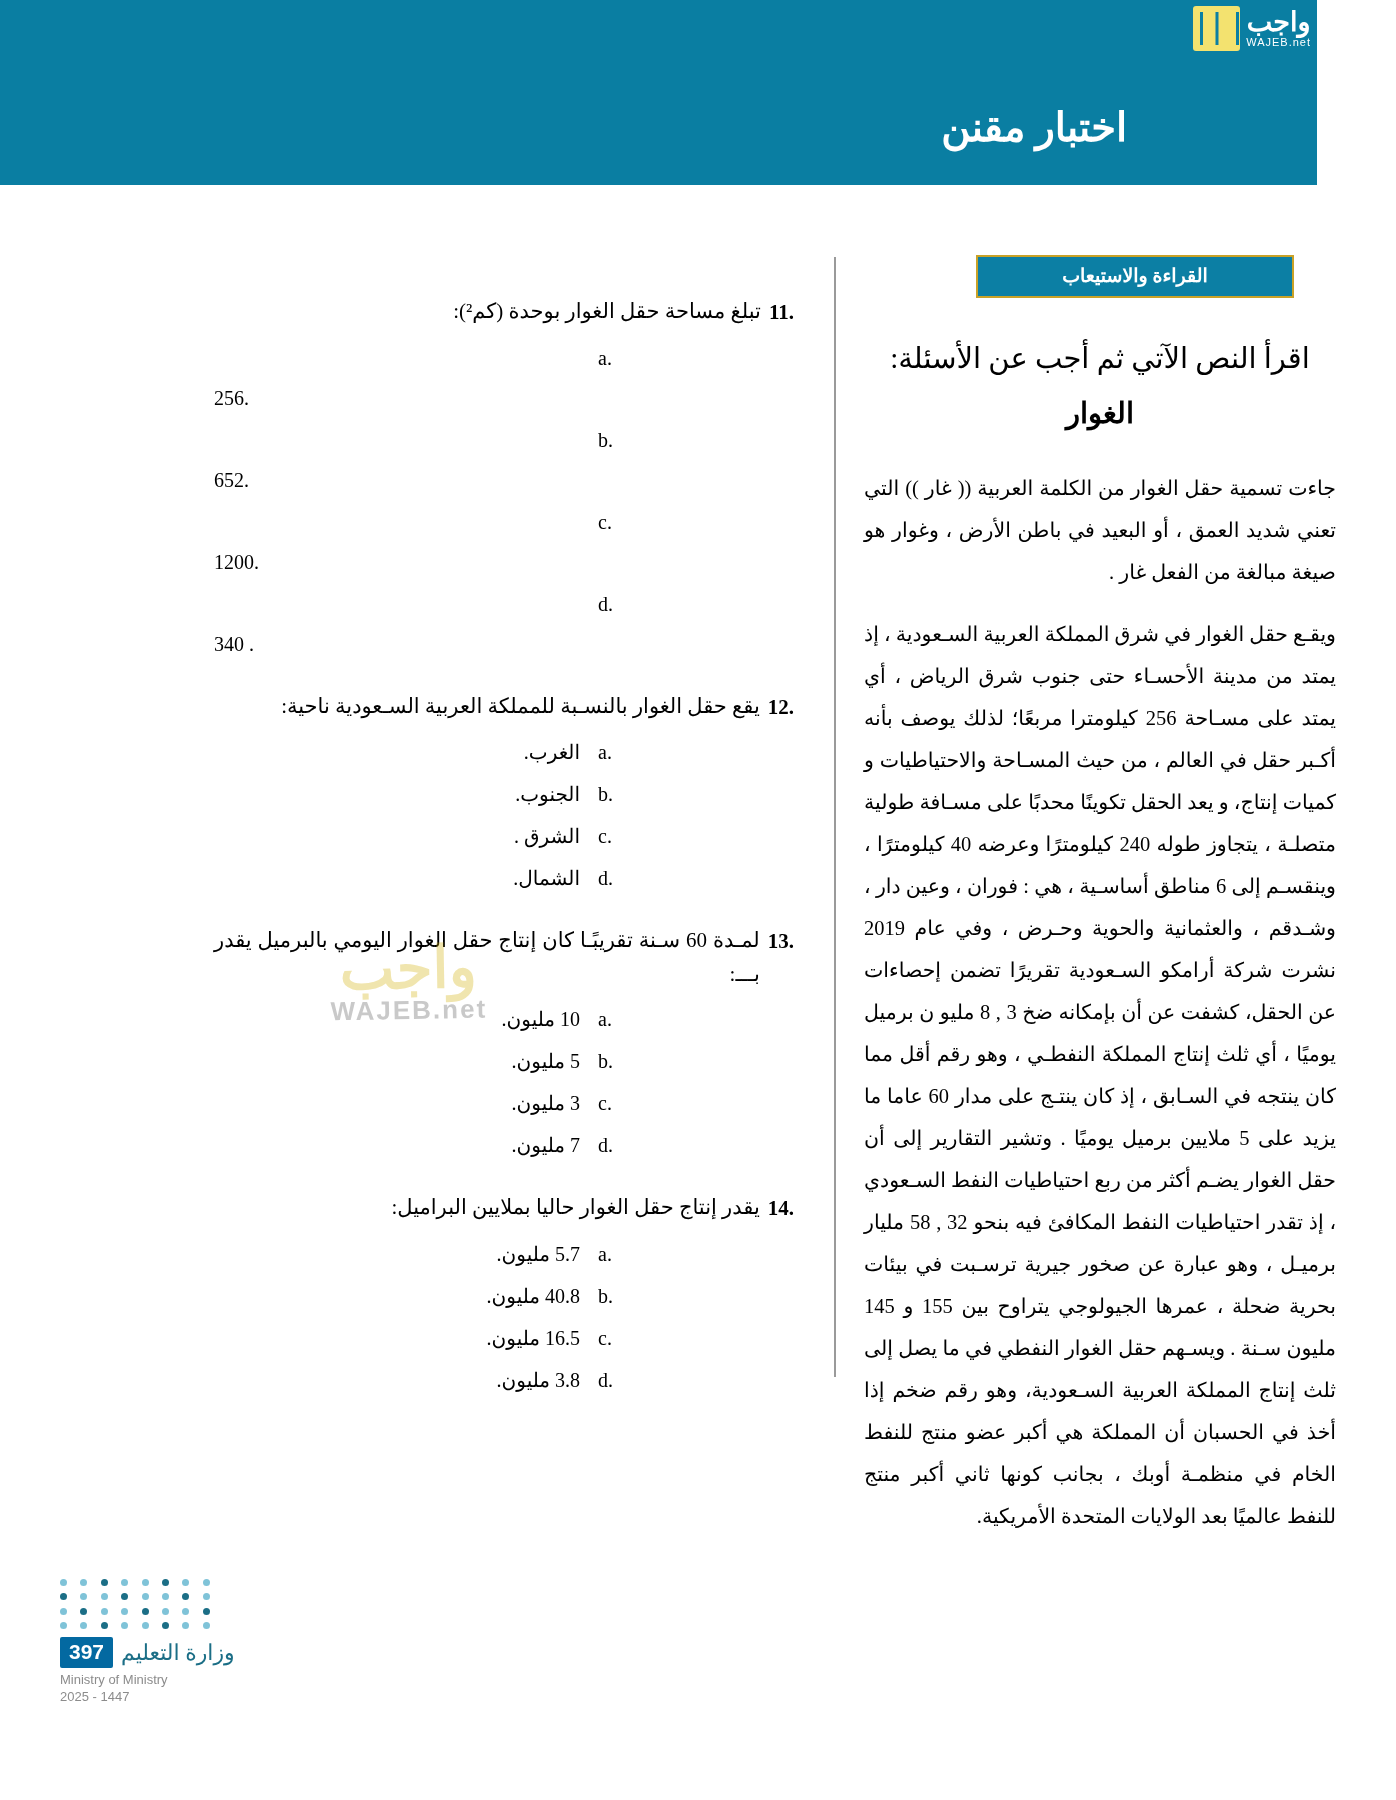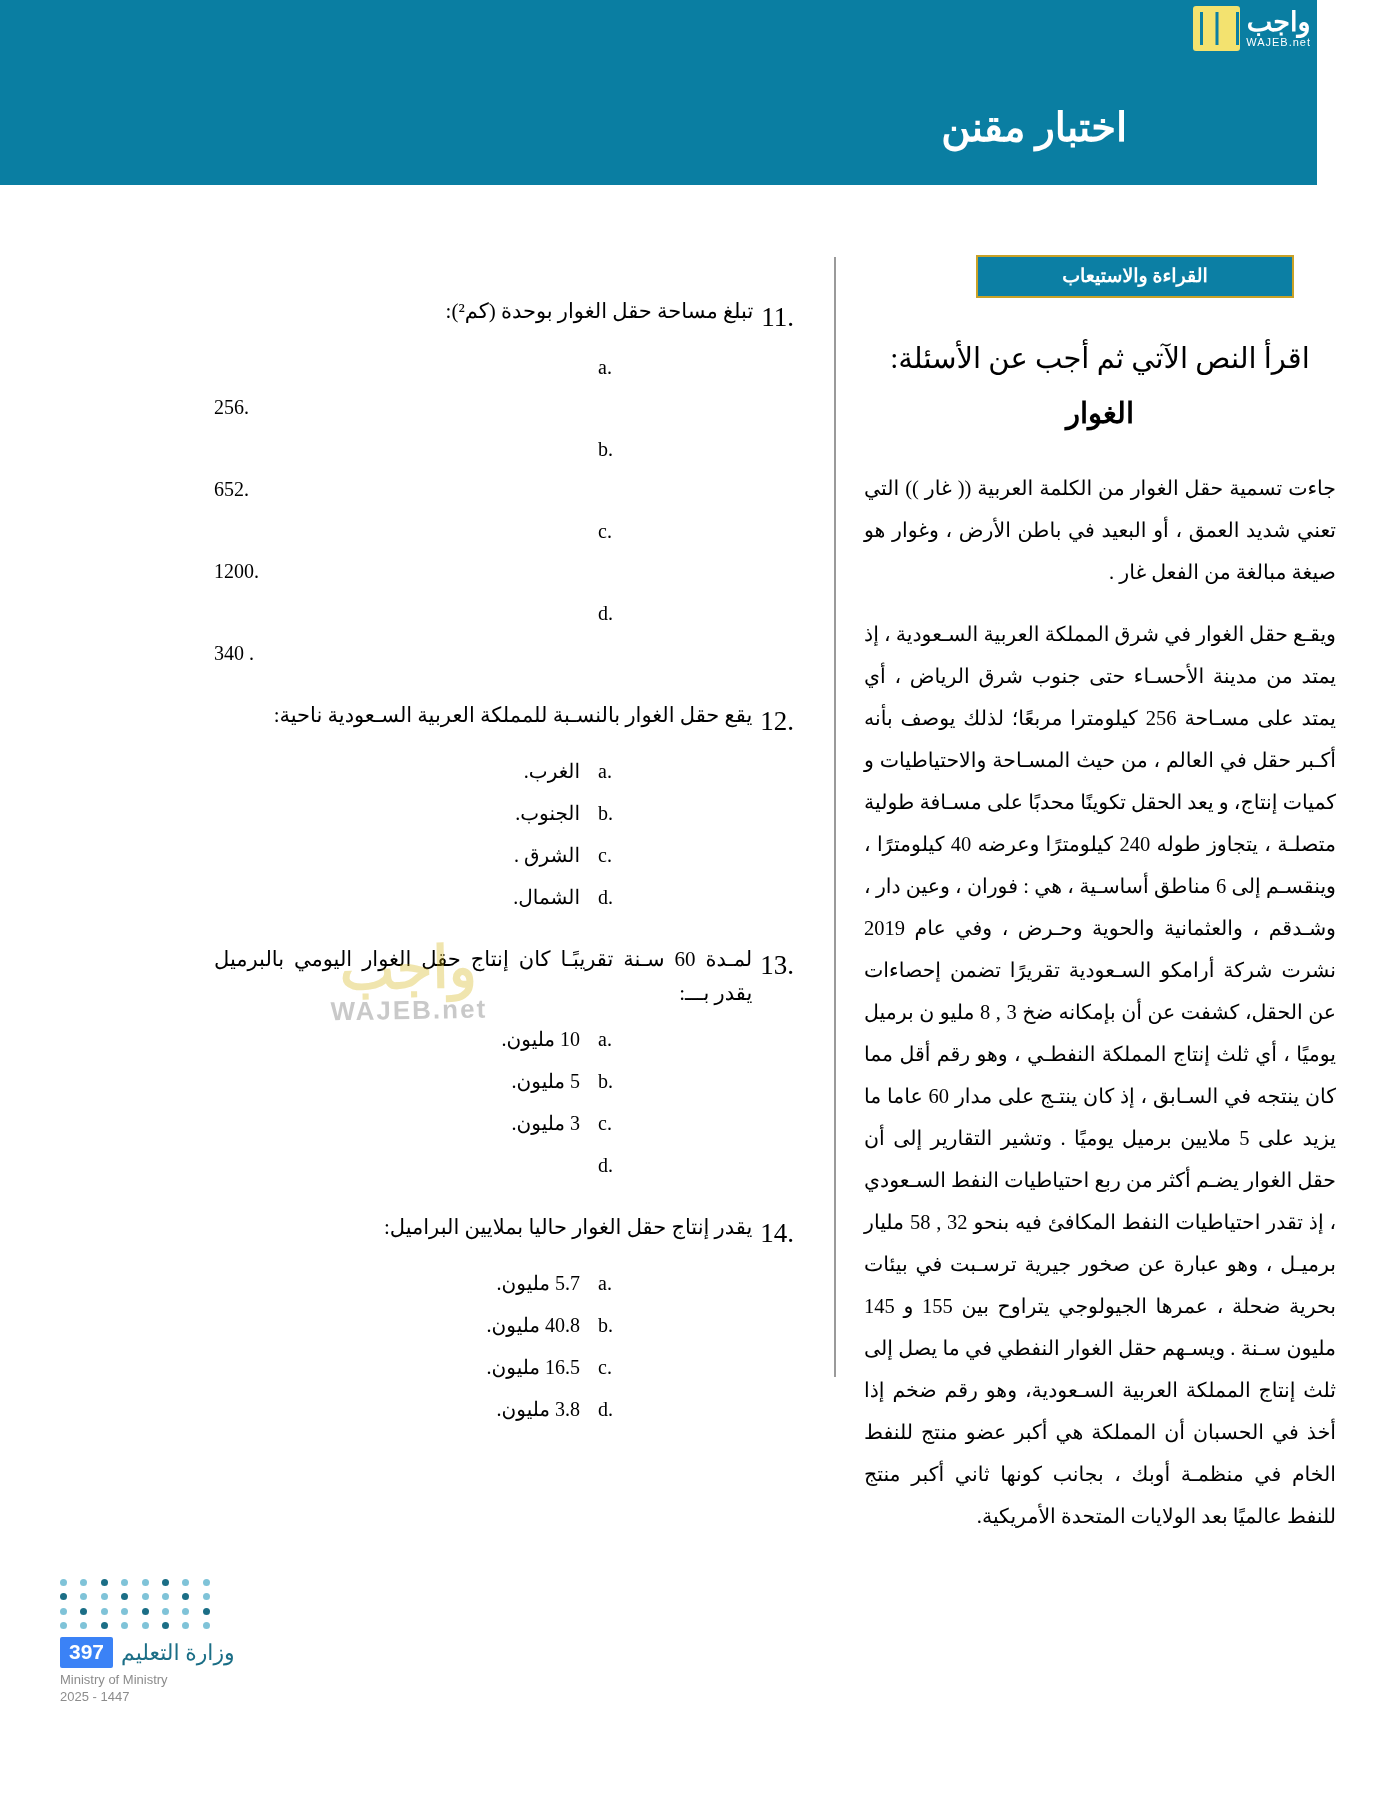--- a/index.html
+++ b/index.html
@@ -155,23 +155,24 @@
   }
   .q-block { margin-bottom: 30px; }
   .q-head {
     display: flex;
     flex-direction: row;
     gap: 8px;
     align-items: flex-start;
   }
   .q-num {
     flex: 0 0 auto;
-    font-size: 27px;
+    font-size: 21px;
     white-space: nowrap;
     padding-top: 1px;
+    font-weight: bold;
   }
   .q-text {
     flex: 1 1 auto;
     text-align: justify;
     text-align-last: right;
     font-size: 21px;
   }
   .opts {
     margin: 12px 0 0;
     padding: 0;
@@ -247,21 +248,21 @@
     border-radius: 50%;
     background: #7fc3d8;
   }
   .moe-dots i.dark { background: #1b6e86; }
   .moe-row {
     display: flex;
     align-items: center;
     gap: 8px;
   }
   .page-badge {
-    background: #3b82f6;
+    background: #0369a1;
     color: #ffffff;
     font-family: "Liberation Sans", sans-serif;
     font-weight: bold;
     font-size: 21px;
     padding: 3px 9px 4px;
     border-radius: 2px;
   }
   .moe-ar {
     color: #1b6e86;
     font-size: 22px;
@@ -382,20 +383,21 @@
         <li>
           <span class="opt-key">b.</span>
           <span class="opt-val">5 مليون.</span>
         </li>
         <li>
           <span class="opt-key">c.</span>
           <span class="opt-val">3 مليون.</span>
         </li>
         <li>
           <span class="opt-key">d.</span>
+          <span class="opt-val">7 مليون.</span>
         </li>
       </ul>
     </div>
 
     <div class="q-block">
       <div class="q-head">
         <span class="q-num">.14</span>
         <span class="q-text">يقدر إنتاج حقل الغوار حاليا بملايين البراميل:</span>
       </div>
       <ul class="opts">

